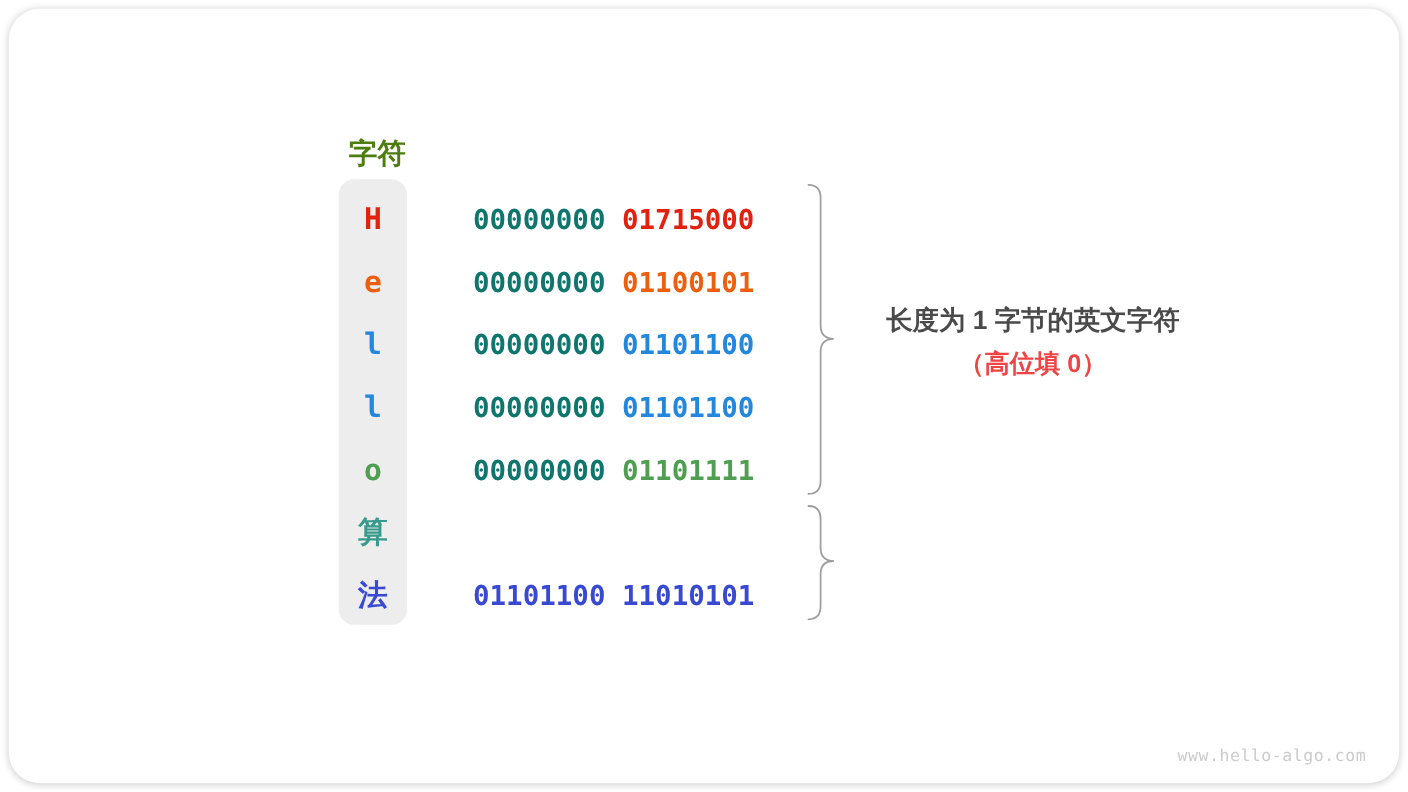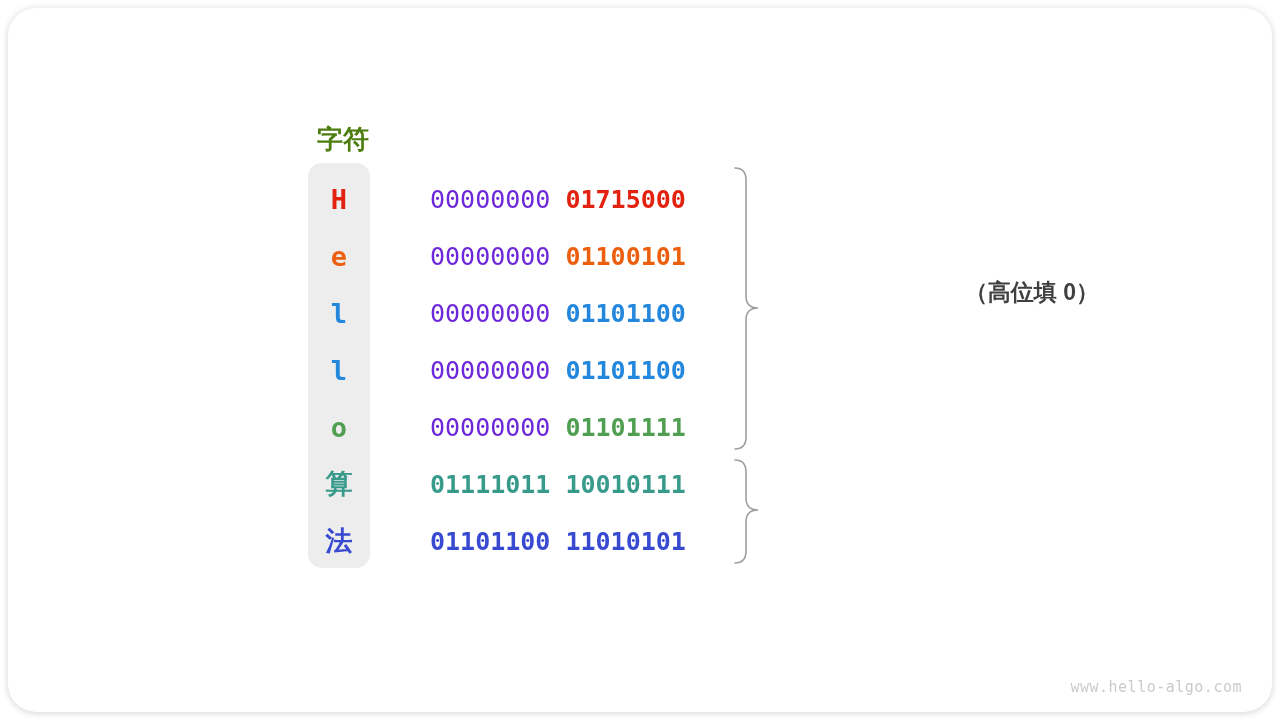--- a/index.html
+++ b/index.html
@@ -45,21 +45,21 @@
     font-size: 27px; font-weight: 700;
   }
   .bits {
     position: absolute; left: 422px; width: 300px; height: 40px;
     display: flex; align-items: center;
     font-family: "DejaVu Sans Mono", monospace;
     font-size: 25px; font-weight: 700;
     white-space: pre;
   }
   .bits .byte2 { margin-left: 15px; }
-  .pad .byte1 { color: #6d28d9; font-weight: 400; }
+  .pad .byte1 { color: #0f766e; font-weight: 700; }
 
   .r0 { top: 171px; }
   .r1 { top: 228px; }
   .r2 { top: 285px; }
   .r3 { top: 342px; }
   .r4 { top: 399px; }
   .r5 { top: 456px; }
   .r6 { top: 513px; }
 
   .c-red    .glyph, .c-red    .byte2 { color: #e2210f; }
@@ -73,21 +73,21 @@
   .braces {
     position: absolute; left: 715px; top: 150px;
   }
 
   
   .note1 {
     position: absolute; left: 771px; top: 265px; width: 320px;
     text-align: center; line-height: 38px;
     font-size: 24px; font-weight: 600; color: #4a4a4a;
   }
-  .note1 .sub { font-size: 23px; font-weight: 700; color: #404040; text-align: right; }
+  .note1 .sub { font-size: 23px; font-weight: 700; color: #ef4444; }
   .note2 {
     position: absolute; left: 771px; top: 482px; width: 320px;
     text-align: center; line-height: 38px;
     font-size: 24px; font-weight: 600; color: #4a4a4a;
   }
 
   
   .watermark {
     position: absolute; right: 30px; bottom: 16px;
     font-family: "DejaVu Sans Mono", monospace;
@@ -135,35 +135,33 @@
   <div class="char-cell r4 c-green">
       <span class="glyph">o</span>
     </div>
   <div class="bits r4 c-green pad">
     <span class="byte1">00000000</span><span class="byte2">01101111</span>
   </div>
 
   <div class="char-cell r5 c-teal">
       <span class="glyph">算</span>
     </div>
-  <div class="bits r5 c-teal">
-    <span class="byte1">01111011</span><span class="byte2">10010111</span>
-  </div>
 
   <div class="char-cell r6 c-indigo">
       <span class="glyph">法</span>
     </div>
   <div class="bits r6 c-indigo">
     <span class="byte1">01101100</span><span class="byte2">11010101</span>
   </div>
 
   <svg class="braces" width="45" height="420" viewBox="0 0 45 420">
     <path d="M12,10 Q23,10 23,22 L23,138 Q23,150 35,150 Q23,150 23,162 L23,279 Q23,291 12,291" fill="none" stroke="#9e9e9e" stroke-width="1.6" stroke-linecap="round"></path>
     <path d="M12,302 Q23,302 23,314 L23,340 Q23,352 35,352 Q23,352 23,364 L23,393 Q23,405 12,405" fill="none" stroke="#9e9e9e" stroke-width="1.6" stroke-linecap="round"></path>
   </svg>
 
   <div class="note1">
+    <div>长度为 1 字节的英文字符</div>
     <div class="sub">（高位填 0）</div>
   </div>
 
   <div class="watermark">www.hello-algo.com</div>
 
 </div>
 
 </body></html>

